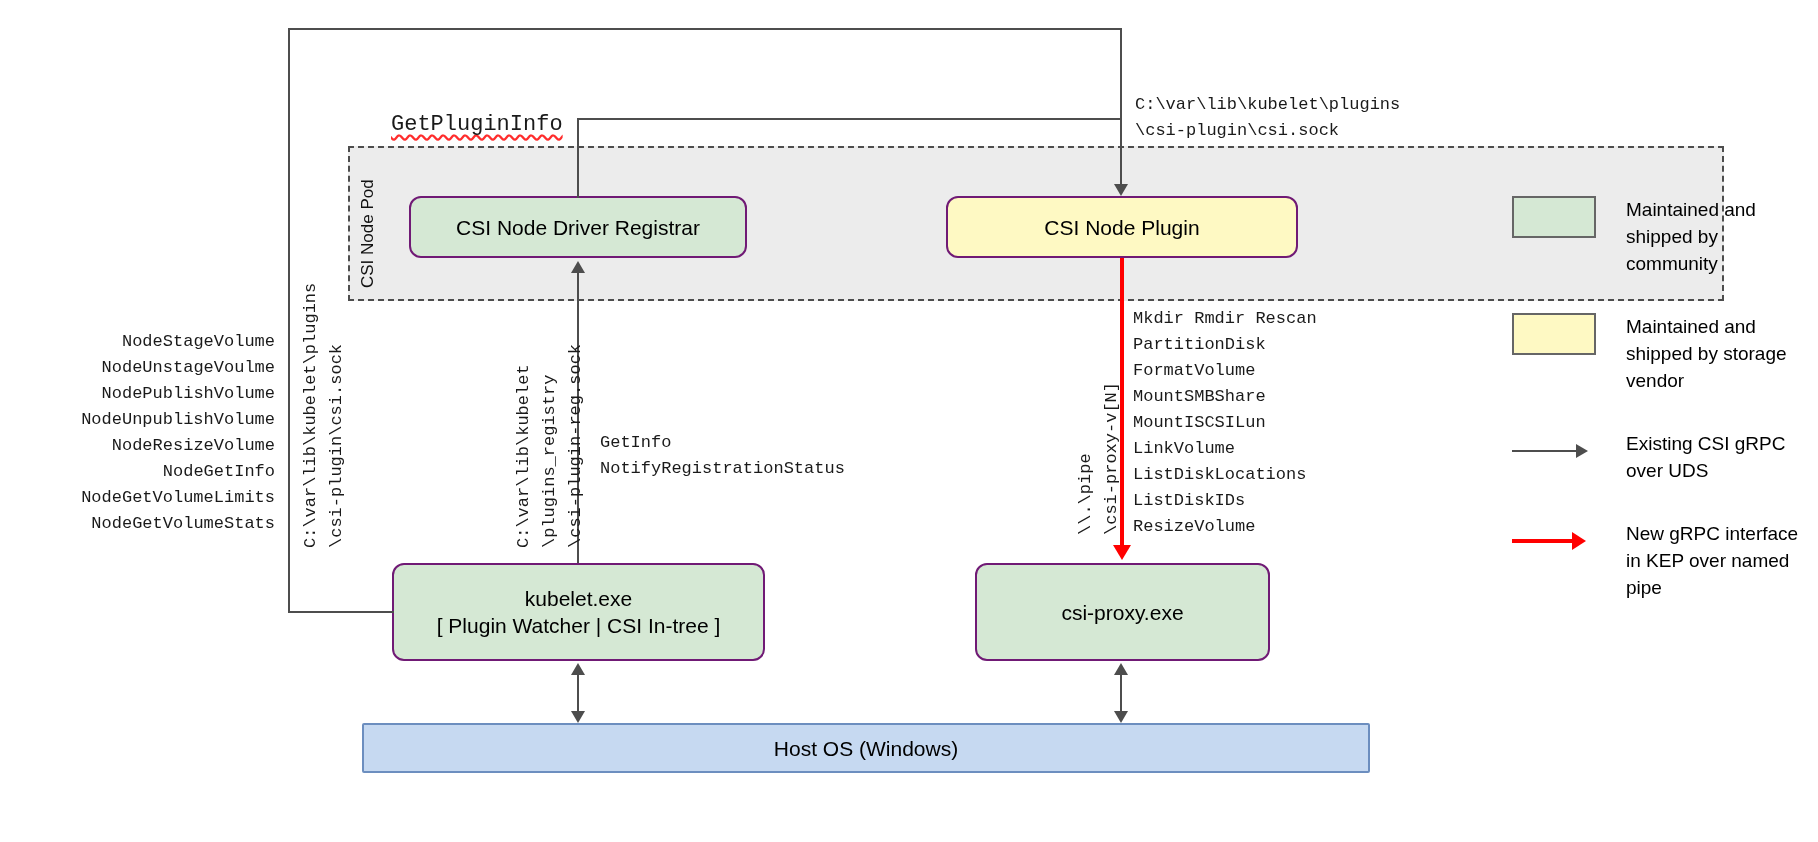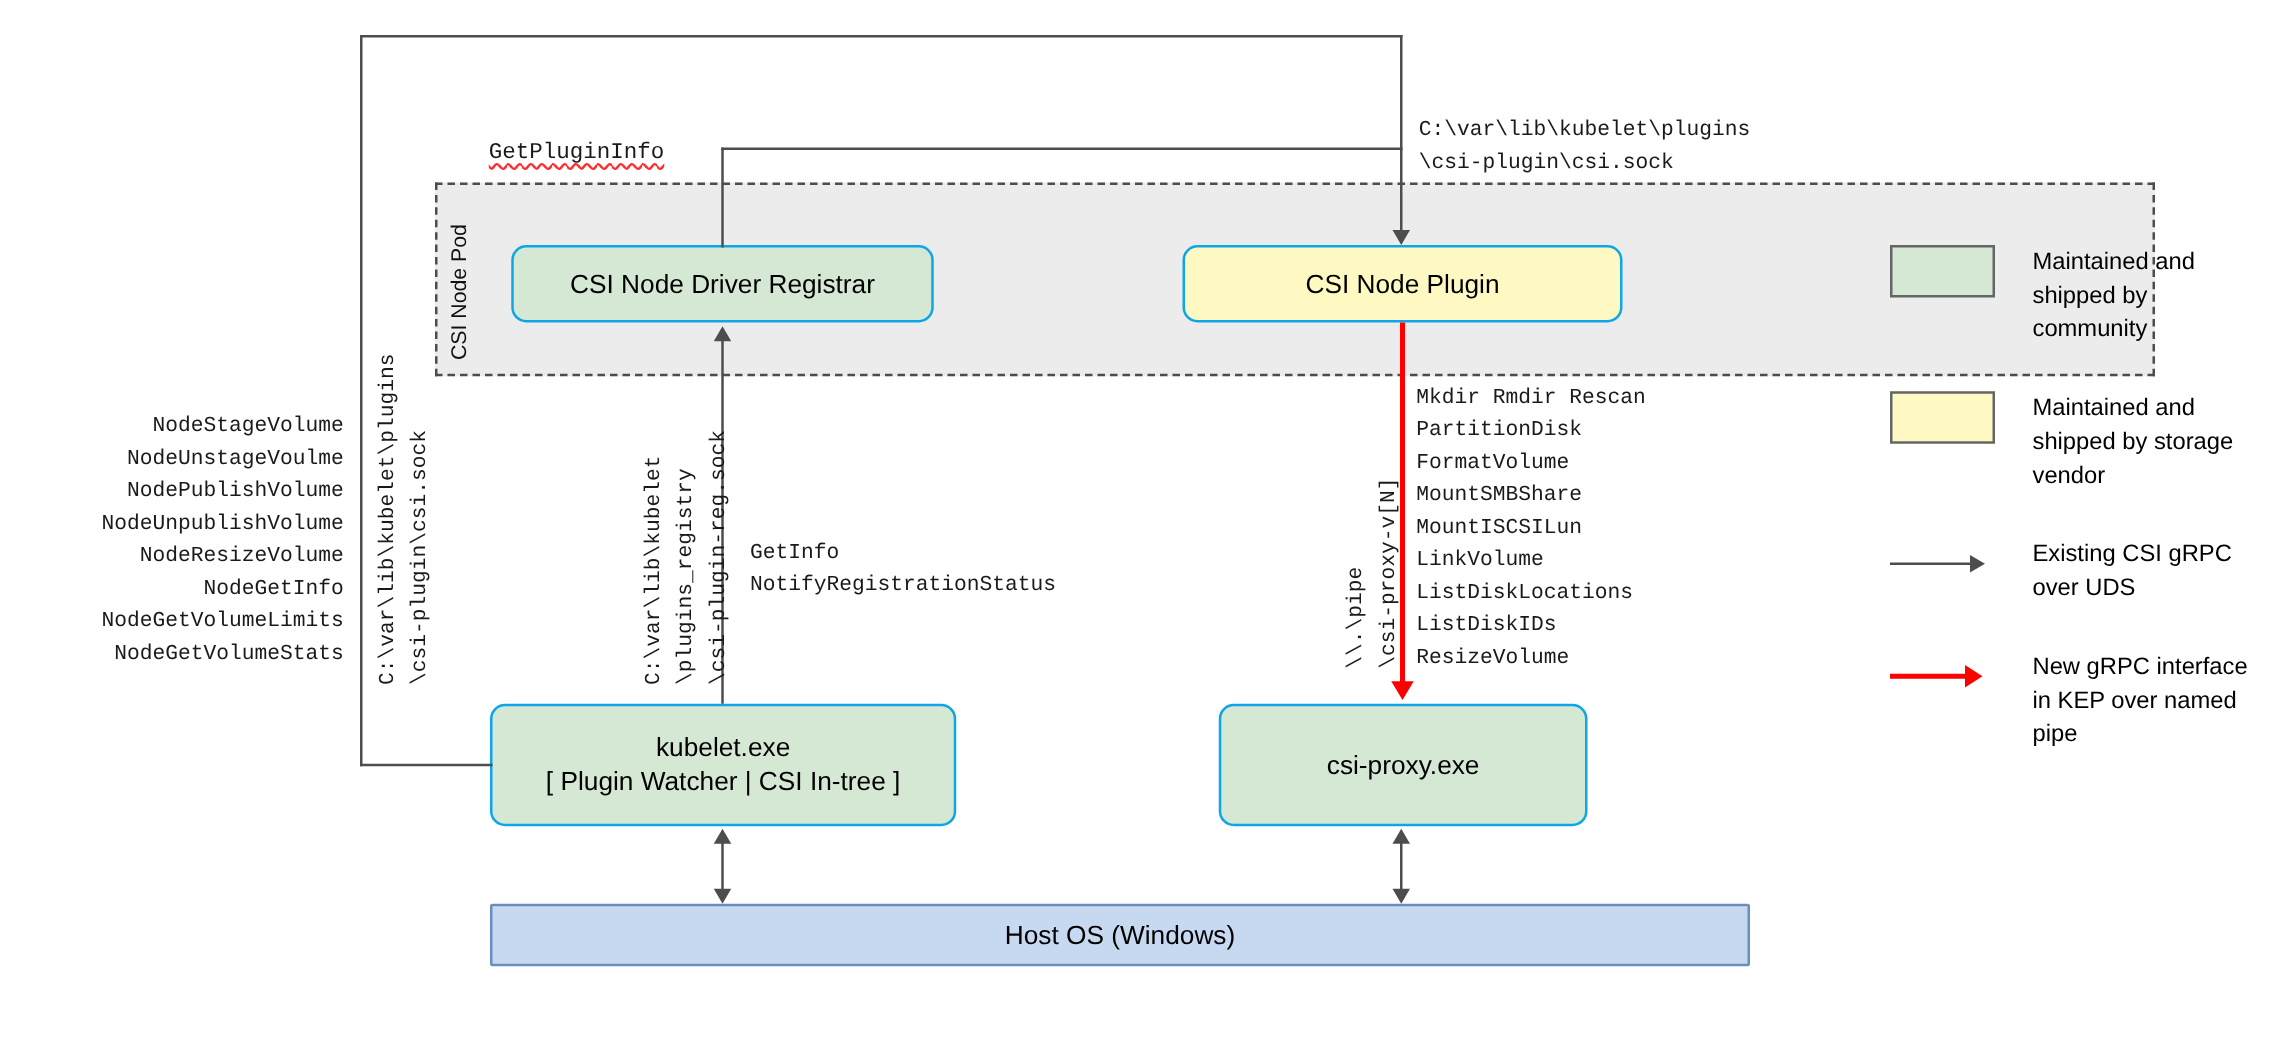--- a/index.html
+++ b/index.html
@@ -54,21 +54,21 @@
   }
   #pod-label > span {
     display: block;
     transform: translate(-120px, 0);
   }
 
   
   .node-box {
     position: absolute;
     box-sizing: border-box;
-    border: 2px solid #0ea5e9;
+    border: 2px solid #701a75;
     border-radius: 12px;
     display: flex;
     align-items: center;
     justify-content: center;
     text-align: center;
     font-size: 21px;
     color: #000;
     line-height: 27px;
   }
   .green { background: #d5e8d4; }
@@ -76,21 +76,21 @@
   .blue {
     background: #c6d9f1;
     border: 2px solid #6c8ebf;
     border-radius: 2px;
   }
 
   #box-registrar { left: 409px; top: 196px; width: 338px; height: 62px; }
   #box-nodeplugin { left: 946px; top: 196px; width: 352px; height: 62px; }
   #box-kubelet   { left: 392px; top: 563px; width: 373px; height: 98px; }
   #box-csiproxy  { left: 975px; top: 563px; width: 295px; height: 98px; }
-  #box-hostos    { left: 362px; top: 723px; width: 1008px; height: 50px; font-size: 21px; margin-left: 30px; }
+  #box-hostos    { left: 362px; top: 723px; width: 1008px; height: 50px; font-size: 21px; }
 
   
   .line-h, .line-v {
     position: absolute;
     background: #4d4d4d;
   }
   .line-h { height: 2px; }
   .line-v { width: 2px; }
 
   .line-h.red, .line-v.red { background: #ff0000; }
@@ -137,21 +137,21 @@
     position: absolute;
     transform-origin: left top;
     transform: rotate(-90deg);
     white-space: pre;
   }
 
   #label-getplugininfo {
     left: 391px;
     top: 112px;
     font-family: "Liberation Mono", monospace;
-    font-size: 18px;
+    font-size: 22px;
     color: #1a1a1a;
     text-decoration: underline;
     text-decoration-style: wavy;
     text-decoration-color: #ff2d2d;
     text-underline-offset: 4px;
   }
 
   #label-csisock-top {
     left: 1135px;
     top: 92px;

